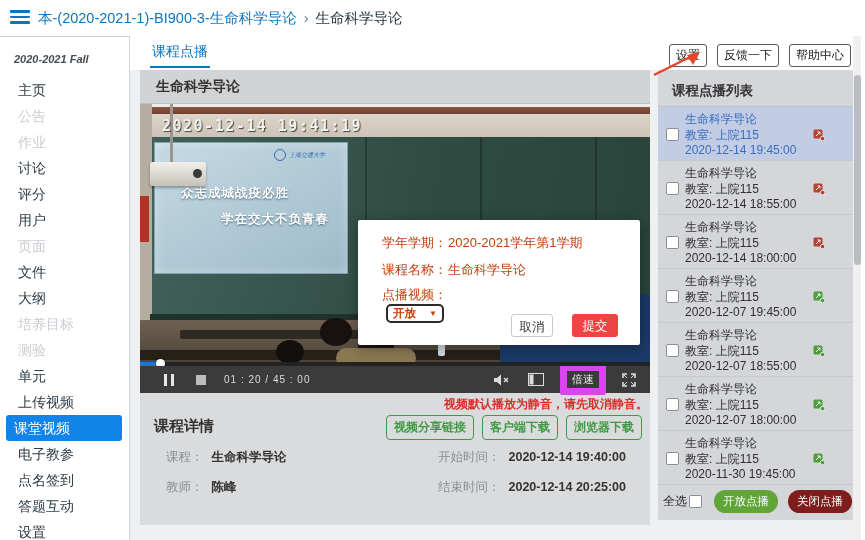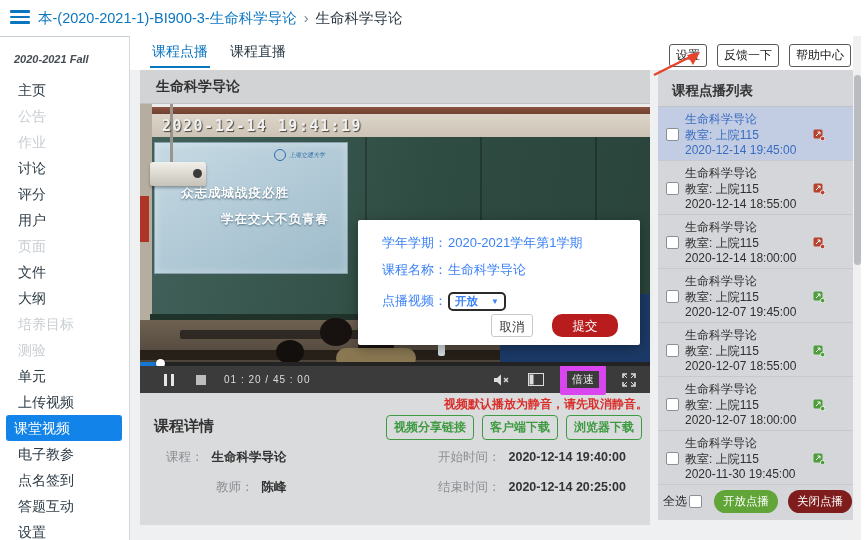--- a/index.html
+++ b/index.html
@@ -77,21 +77,21 @@
   .ctrl-spacer{flex:1;}
   .ctrl-icon{cursor:pointer;display:flex;align-items:center;}
   .ctrl-speed{margin-left:16px;border:7px solid #d946ef;border-radius:2px;font-size:11px;padding:1px 5px;color:#e8e8e8;cursor:pointer;}
   .ctrl-fs{margin:0 14px 0 16px;}
   .warning{height:15px;margin-top:3px;text-align:right;font-size:12px;font-weight:bold;color:#d9302c;padding-right:2px;}
 
   .details{position:relative;height:110px;}
   .d-title{position:absolute;left:14px;top:6px;font-size:15px;font-weight:bold;color:#333;}
   .d-btns{position:absolute;right:8px;top:4px;display:flex;gap:8px;}
   .gbtn{border:1.5px solid #3f9b42;color:#3f9b42;font-size:12px;font-weight:bold;padding:3px 7px;border-radius:4px;background:transparent;cursor:pointer;white-space:nowrap;}
-  .d-col-left{position:absolute;left:26px;top:38px;text-align:right;}
+  .d-col-left{position:absolute;left:26px;top:38px;}
   .d-col-right{position:absolute;left:298px;top:38px;}
   .d-row{margin-bottom:13px;font-size:12.5px;white-space:nowrap;}
   .d-label{color:#8a8f94;margin-right:8px;}
   .d-val{font-weight:bold;color:#333;}
 
   
   .right-panel{position:absolute;left:528px;top:0;width:195px;height:450px;background:#d4d6da;}
   .rp-header{height:36px;line-height:42px;padding-left:14px;font-size:13.5px;font-weight:bold;color:#333;border-bottom:1px solid #bfc2c7;}
   .rp-list{height:378px;overflow:hidden;}
   .pl-item{position:relative;height:53px;border-bottom:1px solid #c6c9cd;cursor:pointer;}
@@ -106,30 +106,30 @@
   .pill{margin-left:12px;border:none;border-radius:12px;color:#fff;font-size:11.5px;padding:4px 9px;cursor:pointer;white-space:nowrap;}
   .pill.open{background:#61a437;}
   .pill.close{background:#7f1d1d;margin-left:10px;}
 
   
   .v-scrollbar{position:absolute;left:853px;top:36px;width:8px;height:504px;background:#f0f0f0;}
   .v-thumb{position:absolute;left:0.5px;top:39px;width:7px;height:190px;background:#b9bdc1;border-radius:4px;cursor:pointer;}
 
   
   .modal{position:absolute;left:358px;top:220px;width:282px;height:125px;background:#fff;border-radius:2px;box-shadow:0 3px 14px rgba(0,0,0,.35);z-index:50;}
-  .m-row{position:absolute;left:24px;display:flex;font-size:13px;color:#3b82f6;white-space:nowrap;}
+  .m-row{position:absolute;left:24px;display:flex;align-items:center;font-size:13px;color:#c2410c;white-space:nowrap;}
   .m-row1{top:14px;}
   .m-row2{top:41px;}
-  .m-row3{top:72px;}
+  .m-row3{top:66px;flex-direction:column;}
   .m-label{width:66px;}
   .m-select{box-sizing:border-box;width:58px;height:19px;border:2px solid #2b2b2b;border-radius:5px;display:flex;align-items:center;justify-content:space-between;padding:0 5px;font-size:11.5px;font-weight:bold;cursor:pointer;background:#fff;}
   .m-select .chev{font-size:8px;line-height:1;}
   .m-btns{position:absolute;right:22px;top:94px;display:flex;gap:19px;}
   .m-cancel{width:42px;height:23px;line-height:23px;text-align:center;border:1px solid #c9c9c9;border-radius:3px;background:#fff;font-size:12.5px;color:#333;cursor:pointer;}
-  .m-submit{width:66px;height:23px;line-height:23px;text-align:center;border:none;border-radius:10px;background:#b91c1c;font-size:12.5px;color:#fff;cursor:pointer;}
+  .m-submit{width:46px;height:23px;line-height:23px;text-align:center;border:none;border-radius:3px;background:#ef4444;font-size:12.5px;color:#fff;cursor:pointer;}
 </style>
 </head>
 <body>
 
 <div id="page">
 
   <div class="topbar">
     <div class="hamburger">
         <span></span>
         <span></span>
@@ -160,21 +160,20 @@
         <div class="nav-item normal">电子教参</div>
         <div class="nav-item normal">点名签到</div>
         <div class="nav-item normal">答题互动</div>
         <div class="nav-item normal">设置</div>
       </div>
   </div>
 
   <div class="tabstrip">
     <div class="tabs">
       <div class="tab active">课程点播</div>
-      <div class="tab">课程直播</div>
     </div>
     <div class="top-btns">
       <button class="tbtn">设置</button>
       <button class="tbtn">反馈一下</button>
       <button class="tbtn">帮助中心</button>
     </div>
   </div>
 
   <svg class="red-arrow" width="54" height="30">
     <line x1="4" y1="27" x2="42" y2="8" stroke="#e8442c" stroke-width="2.5"></line>

